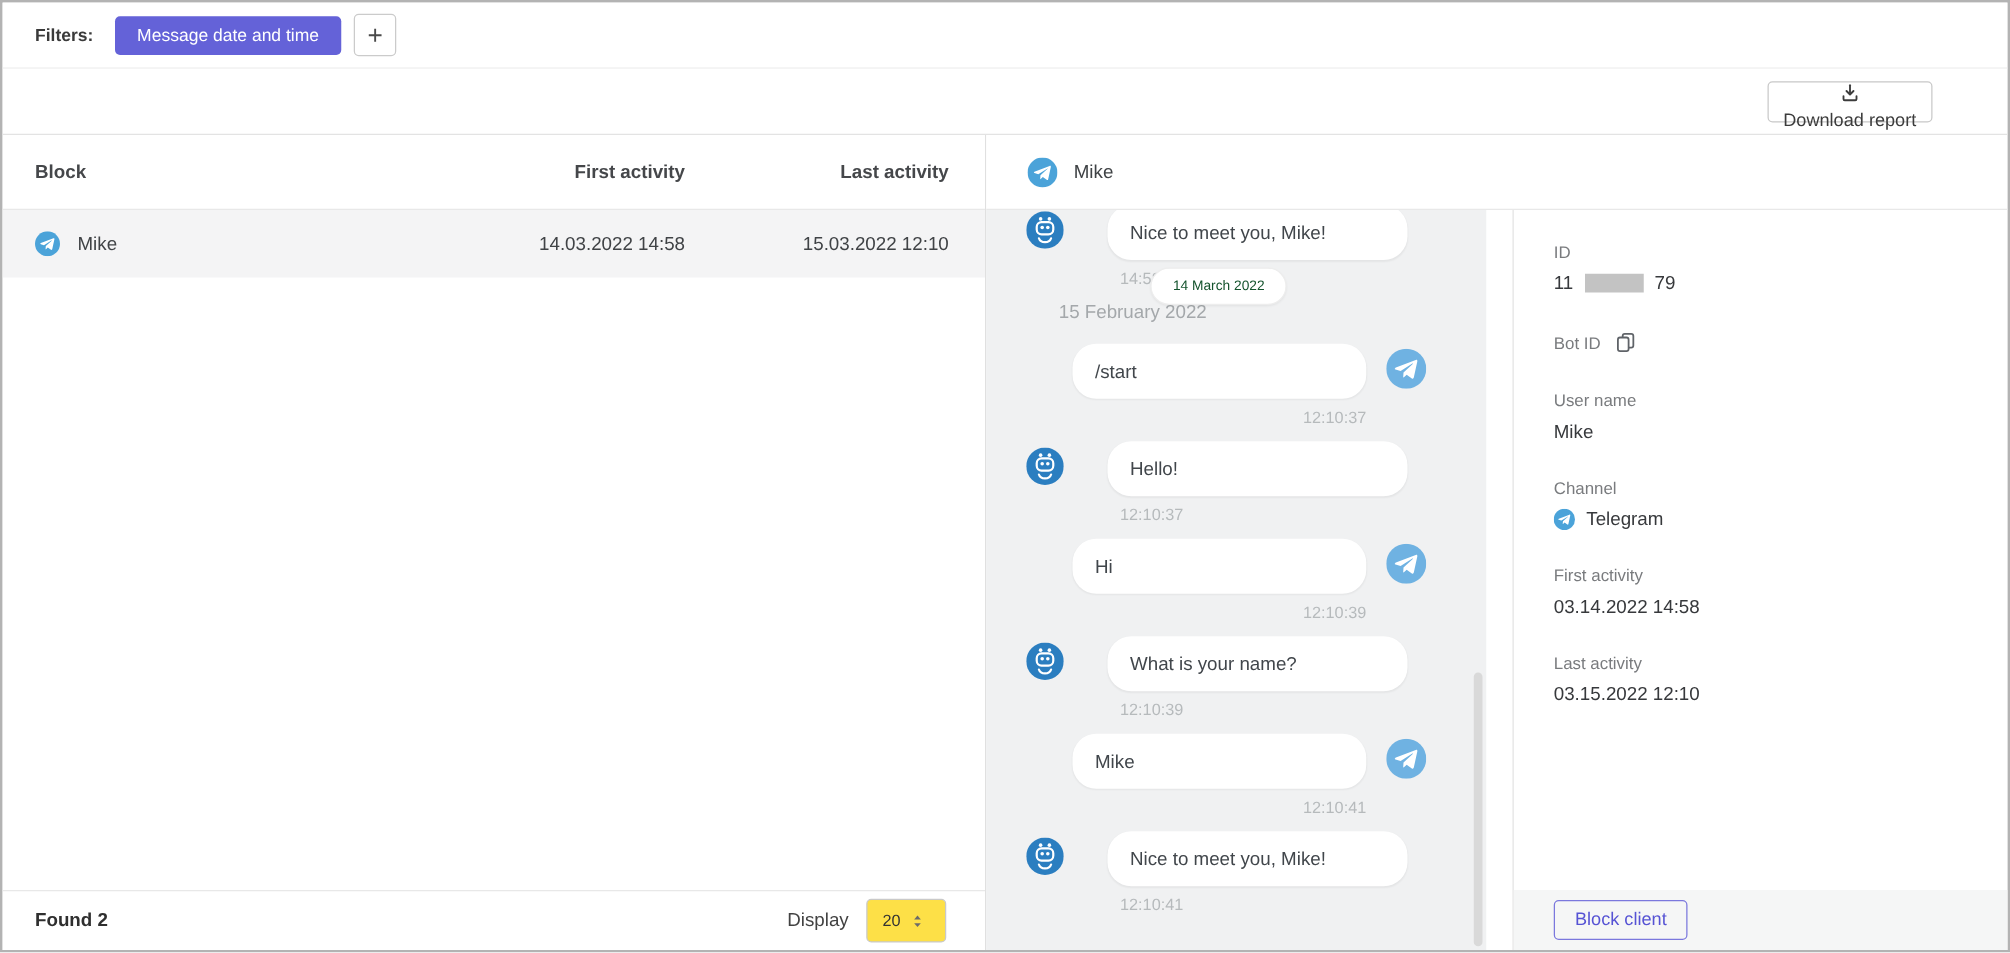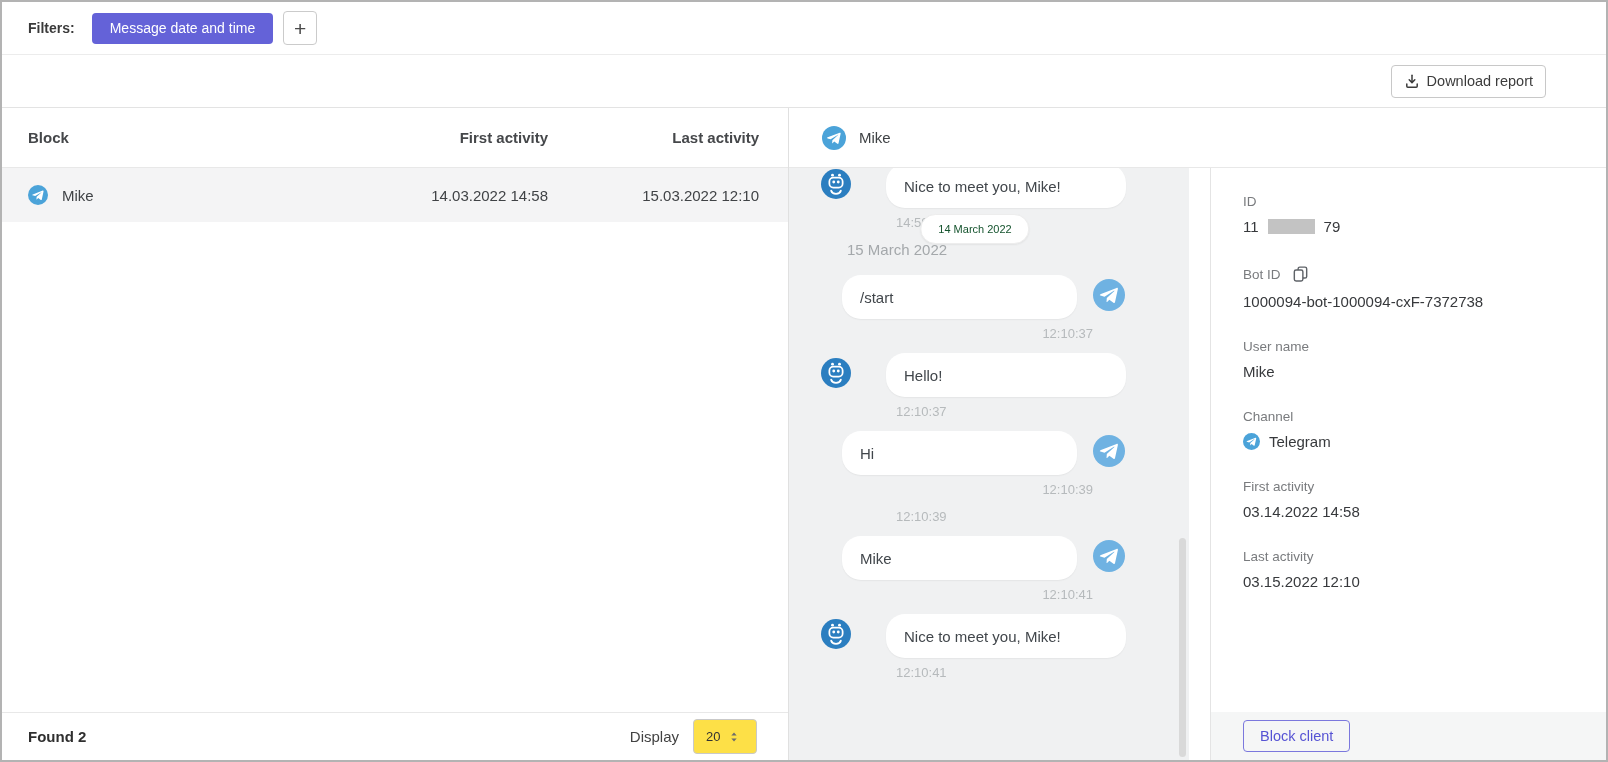--- a/index.html
+++ b/index.html
@@ -6,21 +6,21 @@
   body { font-family:"Liberation Sans", sans-serif; background:#fff; }
   .page { width:1608px; height:762px; border:2px solid #b3b3b3; background:#fff; display:flex; flex-direction:column; overflow:hidden; }
 
   
   .filters-bar { height:53px; flex:0 0 53px; display:flex; align-items:center; padding-left:26px; border-bottom:1px solid #ececec; background:#fff; }
   .filters-label { font-size:14px; font-weight:bold; color:#3a3a3a; margin-right:17px; }
   .filter-chip { height:31px; padding:0 18px; border:none; border-radius:4px; background:#6462d8; color:#fff; font-size:14px; font-family:inherit; cursor:pointer; }
   .add-filter-btn { width:34px; height:34px; margin-left:10px; border:1px solid #cbcbcb; border-radius:4px; background:#fff; color:#4a4a4a; font-size:21px; line-height:1; cursor:pointer; }
 
   .toolbar { height:53px; flex:0 0 53px; display:flex; align-items:center; justify-content:flex-end; padding-right:60px; border-bottom:1px solid #e3e3e3; background:#fff; }
-  .download-btn { height:33px; display:flex; align-items:center; gap:7px; padding:0 12px; border:1px solid #c8c8c8; border-radius:4px; background:#fff; font-size:14.5px; color:#3c3c3c; font-family:inherit; cursor:pointer; }
+  .download-btn { height:33px; display:flex; align-items:center; gap:7px; padding:0 12px; border:1px solid #c8c8c8; border-radius:4px; background:#fff; font-size:14.5px; color:#3c3c3c; font-family:inherit; cursor:pointer;flex-direction:column; }
 
   
   .main { flex:1; display:flex; min-height:0; }
   .clients-col { width:787px; flex:0 0 787px; border-right:1px solid #e0e0e0; display:flex; flex-direction:column; background:#fff; }
   .right-region { flex:1; min-width:0; display:flex; flex-direction:column; }
 
   
   .table-header { height:60px; flex:0 0 60px; display:flex; align-items:center; padding:0 29px 0 26px; border-bottom:1px solid #e8e8e8; font-size:15px; font-weight:bold; color:#45474a; }
   .col-client { flex:1; }
   .col-first { width:180px; text-align:right; }
@@ -35,21 +35,21 @@
 
   
   .chat-header { height:60px; flex:0 0 60px; display:flex; align-items:center; gap:13px; padding-left:33px; border-bottom:1px solid #e8e8e8; background:#fff; font-size:15px; color:#3f4245; }
   .right-body { flex:1; display:flex; min-height:0;gap:21px; }
   .chat-body { flex:1; min-width:0; background:#f0f1f2; position:relative; overflow:hidden; }
   .msg .row { display:flex; padding-left:32px; }
   .msg.bot .row { align-items:flex-start; }
   .bot-avatar { width:30px; height:30px; flex:0 0 30px; margin-top:5px; margin-right:35px; }
   .bubble { background:#fff; border-radius:19px; height:44px; display:flex; align-items:center; padding:0 18px; font-size:15px; color:#41464b; box-shadow:0 1px 1.5px rgba(0,0,0,0.05); }
   .msg.bot .bubble { width:240px; }
-  .msg.client .row { justify-content:flex-end; padding-right:64px; }
+  .msg.client .row { justify-content:flex-end; padding-right:48px; }
   .msg.client .bubble { width:235px; }
   .client-avatar { width:32px; height:32px; flex:0 0 32px; margin-left:16px; margin-top:4px; }
   .time { font-size:13px; color:#b6babc; margin-top:7px; line-height:15px; }
   .msg.bot .time { margin-left:107px; }
   .msg.client .time { text-align:right; padding-right:96px; }
   .msg { margin-bottom:12px; }
   .msg.first { margin:-4px 0 0 0; }
   .date-group { position:relative; height:49px; margin-top:-4px; z-index:4; }
   .divider-text { position:absolute; left:58px; top:15px; font-size:15px; color:#a4a8ab; }
   .sticky-pill { position:absolute; left:186px; top:-12px; transform:translateX(-50%); background:#fff; border:1px solid #ededed; border-radius:18px; padding:8px 17px; font-size:11px; color:#14532d; box-shadow:0 1px 2px rgba(0,0,0,0.06); white-space:nowrap;text-align:right; }
@@ -167,21 +167,21 @@
                     <circle cx="12" cy="12" r="12" fill="#2b7ec0"></circle>
                     <use href="#robot-glyph"></use>
                   </svg>
               </span>
               <div class="bubble">Nice to meet you, Mike!</div>
             </div>
             <div class="time">14:58:2</div>
           </div>
 
           <div class="date-group">
-            <div class="divider-text">15 March 2022</div>
+            <div class="divider-text">15 February 2022</div>
             <div class="sticky-pill">14 March 2022</div>
           </div>
 
           <div class="msg client">
             <div class="row">
               <div class="bubble">/start</div>
               <span class="client-avatar">
                 <svg width="32" height="32" viewBox="0 0 24 24">
                     <circle cx="12" cy="12" r="12" fill="#6fb2e2"></circle>
                     <use href="#tg-plane"></use>
@@ -211,20 +211,29 @@
                 <svg width="32" height="32" viewBox="0 0 24 24">
                     <circle cx="12" cy="12" r="12" fill="#6fb2e2"></circle>
                     <use href="#tg-plane"></use>
                   </svg>
               </span>
             </div>
             <div class="time">12:10:39</div>
           </div>
 
           <div class="msg bot">
+            <div class="row">
+              <span class="bot-avatar">
+                <svg width="30" height="30" viewBox="0 0 24 24">
+                    <circle cx="12" cy="12" r="12" fill="#2b7ec0"></circle>
+                    <use href="#robot-glyph"></use>
+                  </svg>
+              </span>
+              <div class="bubble">What is your name?</div>
+            </div>
             <div class="time">12:10:39</div>
           </div>
 
           <div class="msg client">
             <div class="row">
               <div class="bubble">Mike</div>
               <span class="client-avatar">
                 <svg width="32" height="32" viewBox="0 0 24 24">
                     <circle cx="12" cy="12" r="12" fill="#6fb2e2"></circle>
                     <use href="#tg-plane"></use>
@@ -263,21 +272,20 @@
             <div class="field">
               <div class="label">
                 <span>Bot ID</span>
                 <button class="copy-btn">
                   <svg width="19" height="20" viewBox="0 0 20 20" fill="none" stroke="#5f6368" stroke-width="1.5">
                     <rect x="7.5" y="2.8" width="9" height="11.5" rx="1.8"></rect>
                     <rect x="3.5" y="5.8" width="9" height="11.5" rx="1.8" fill="#fff"></rect>
                   </svg>
                 </button>
               </div>
-              <div class="value">1000094-bot-1000094-cxF-7372738</div>
             </div>
             <div class="field">
               <div class="label">User name</div>
               <div class="value">Mike</div>
             </div>
             <div class="field">
               <div class="label">Channel</div>
               <div class="value">
                 <span>
                   <svg width="17" height="17" viewBox="0 0 24 24">

